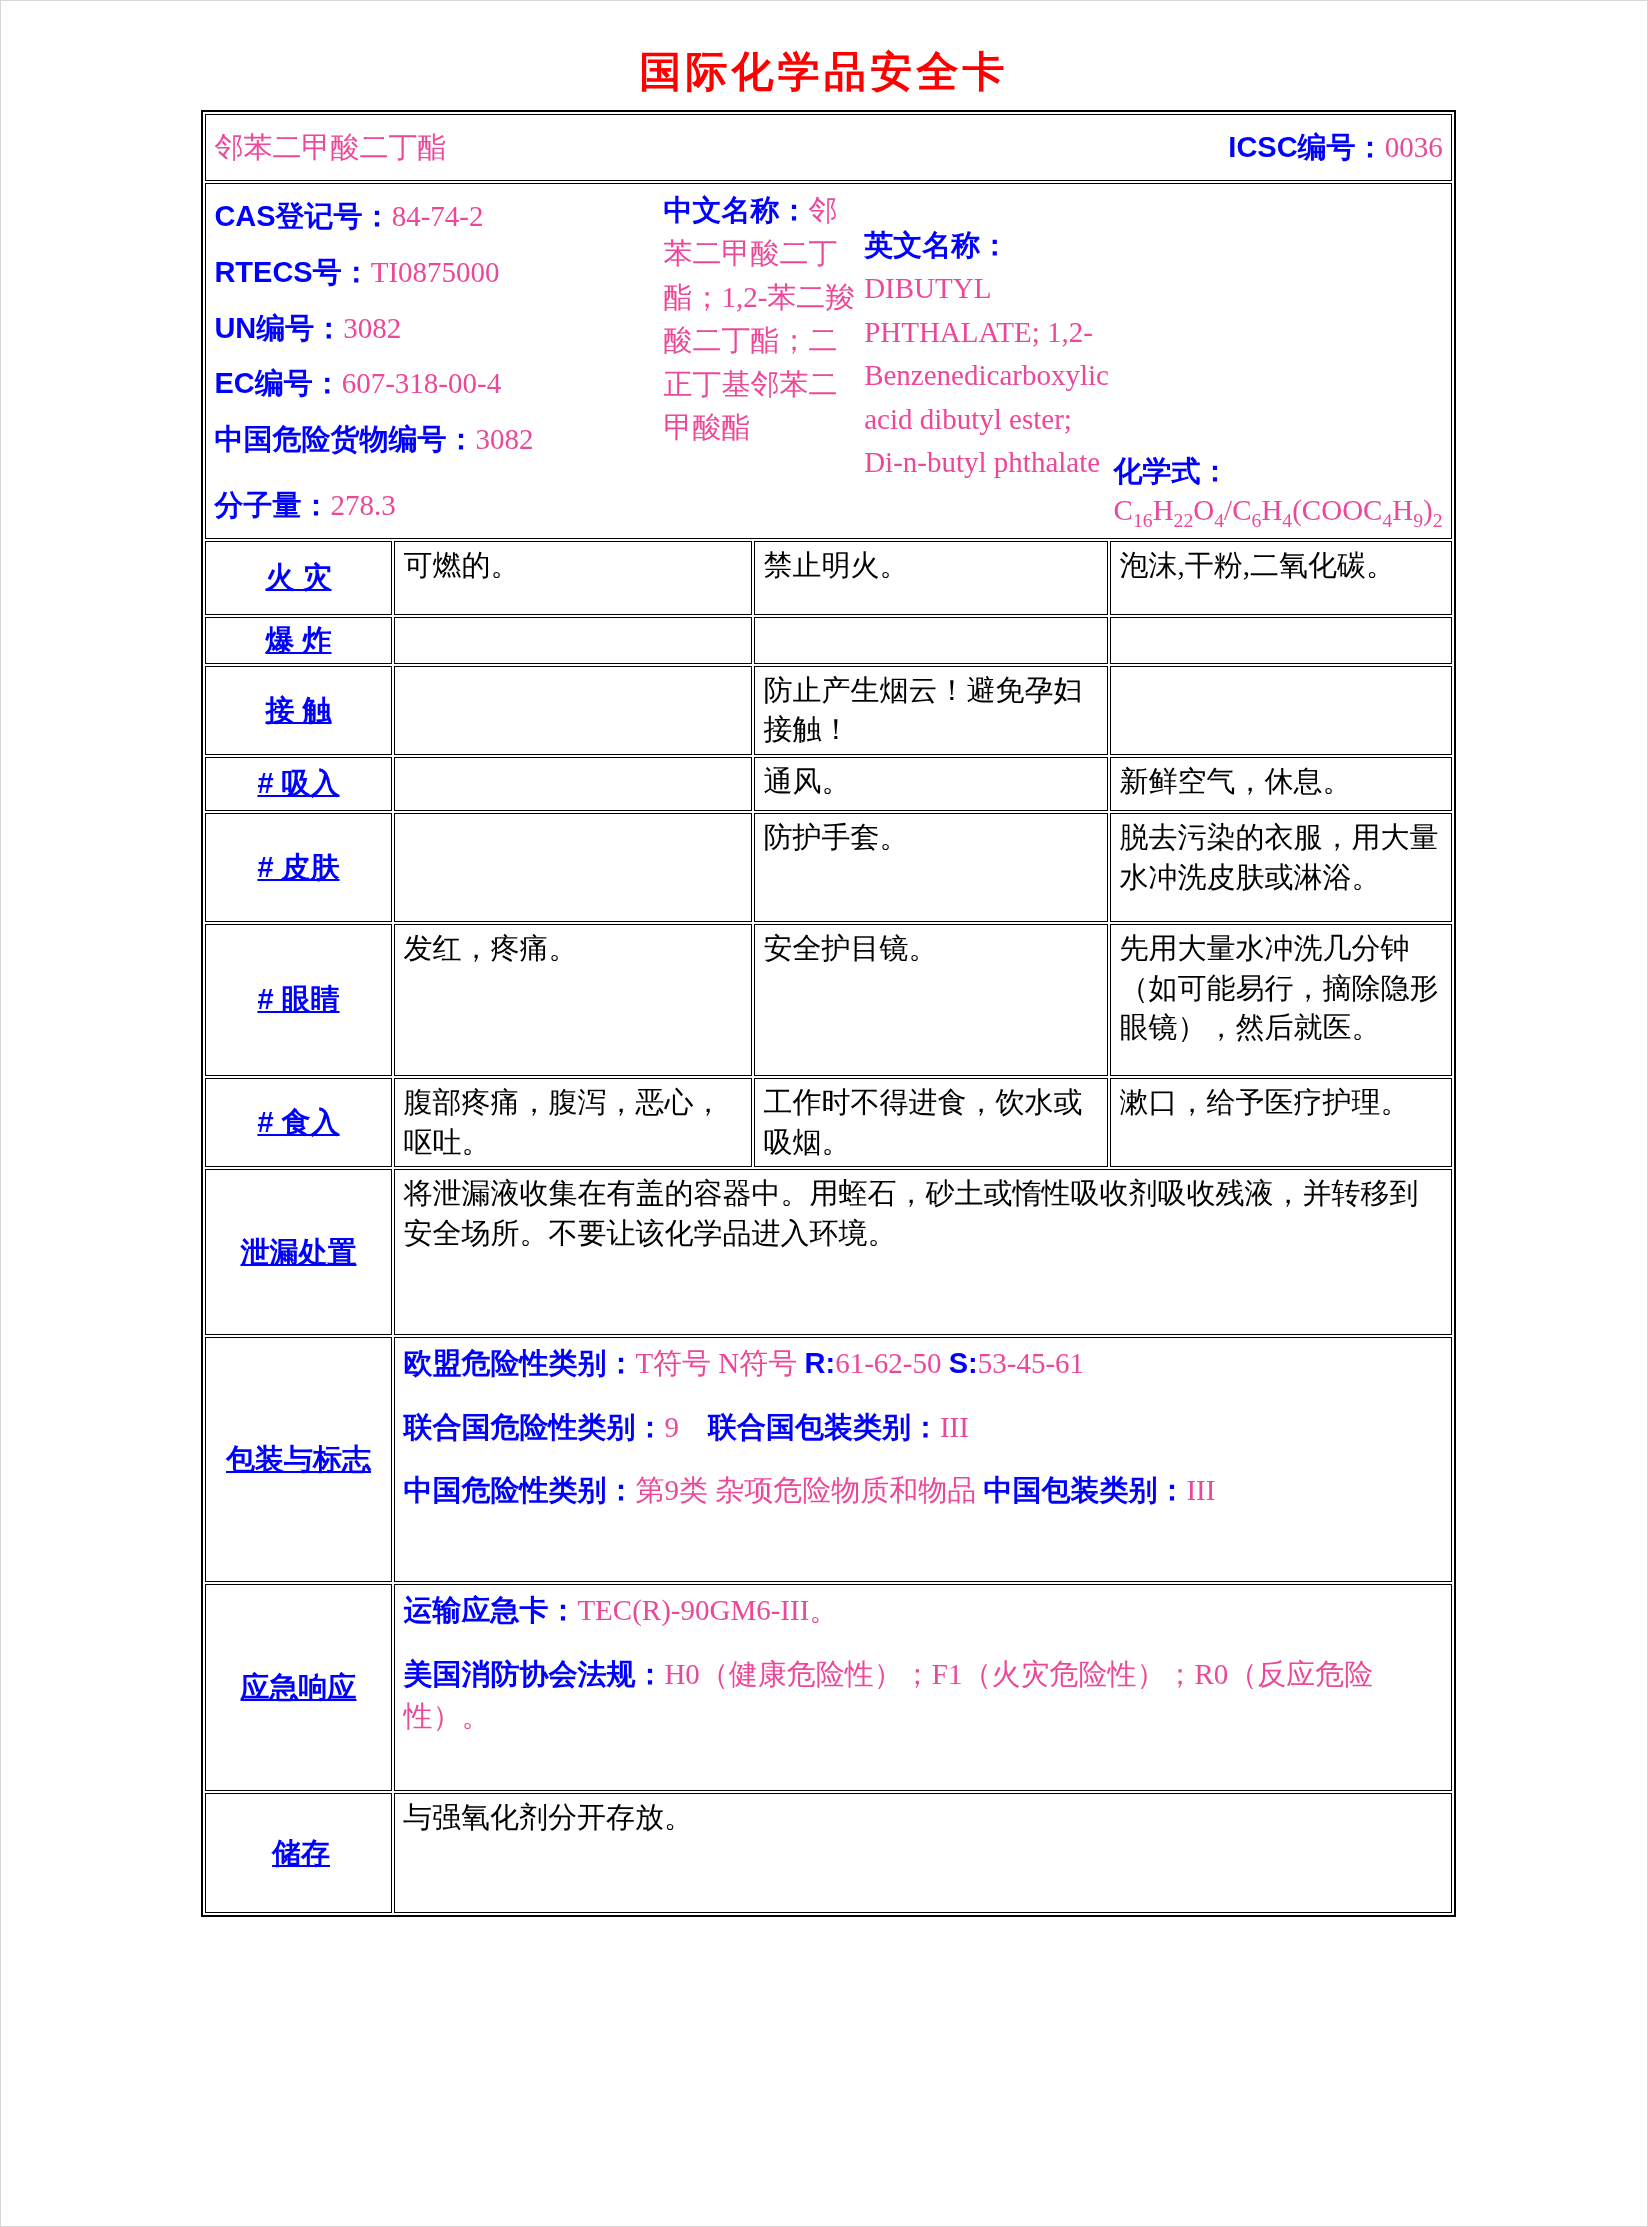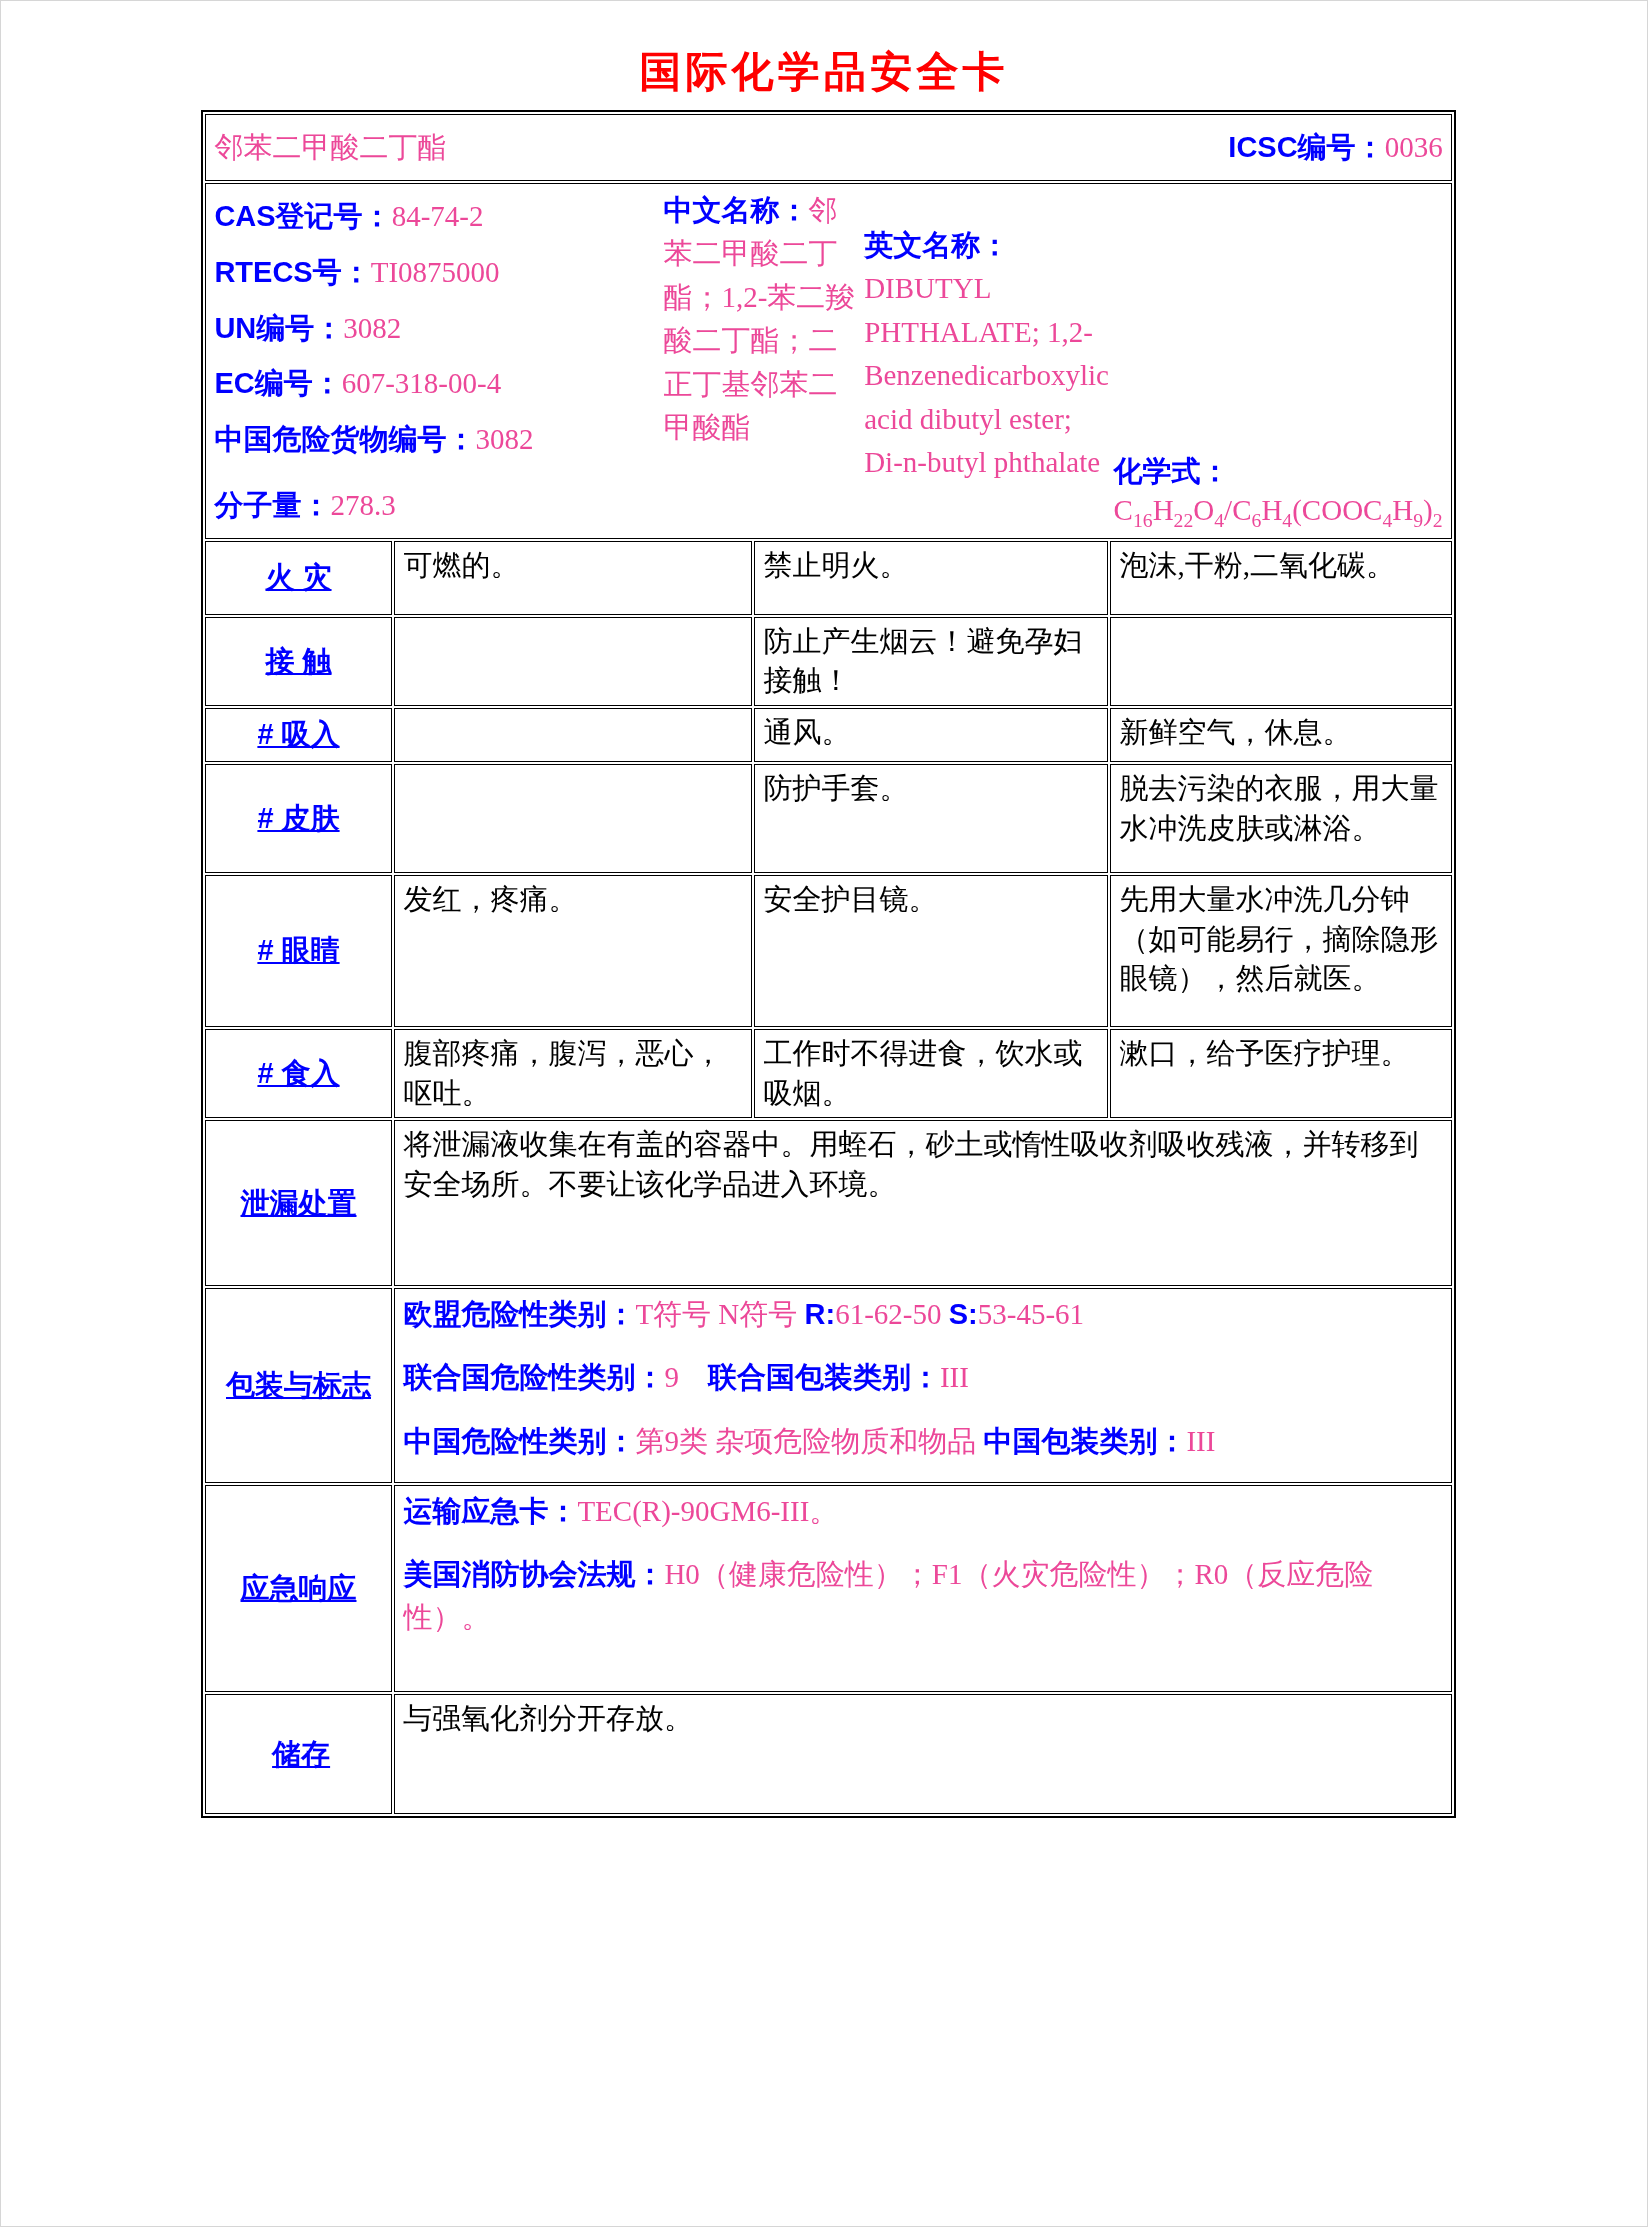--- a/index.html
+++ b/index.html
@@ -78,21 +78,21 @@
   }
   tr.hz-fire td { height: 74px; }
   tr.hz-expl td { height: 46px;  }
   tr.hz-cont td { height: 79px; }
   tr.hz-inh  td { height: 54px;  }
   tr.hz-skin td { height: 109px; }
   tr.hz-eye  td { height: 152px; }
   tr.hz-ing  td { height: 77px; }
 
   tr.row-spill td { height: 166px; }
-  tr.row-pack  td { height: 195px; }
+  tr.row-pack  td { height: 245px; }
   tr.row-emg   td { height: 207px; }
   tr.row-sto   td { height: 120px; padding-left: 8px; }
 
   .rich-line { margin: 0 0 21px 0; line-height: 1.45; white-space: pre-wrap; }
   .rich-line:last-child { margin-bottom: 0; }
 </style>
 <style>.title{color:#ff0000;}.lbl{color:#0000ff;}table.card, td, th{border-color:#000000;}</style></head>
 <body>
 
 <div class="page">
@@ -139,20 +139,26 @@
       </td>
     </tr>
 
 
     <tr class="hz-fire">
       <td class="stub lbl">火 灾</td>
       <td>可燃的。</td>
       <td>禁止明火。</td>
       <td>泡沫,干粉,二氧化碳。</td>
     </tr>
+    <tr class="hz-expl">
+      <td class="stub lbl">爆 炸</td>
+      <td></td>
+      <td></td>
+      <td></td>
+    </tr>
     <tr class="hz-cont">
       <td class="stub lbl">接 触</td>
       <td></td>
       <td>防止产生烟云！避免孕妇接触！</td>
       <td></td>
     </tr>
     <tr class="hz-inh">
       <td class="stub lbl"># 吸入</td>
       <td></td>
       <td>通风。</td>

